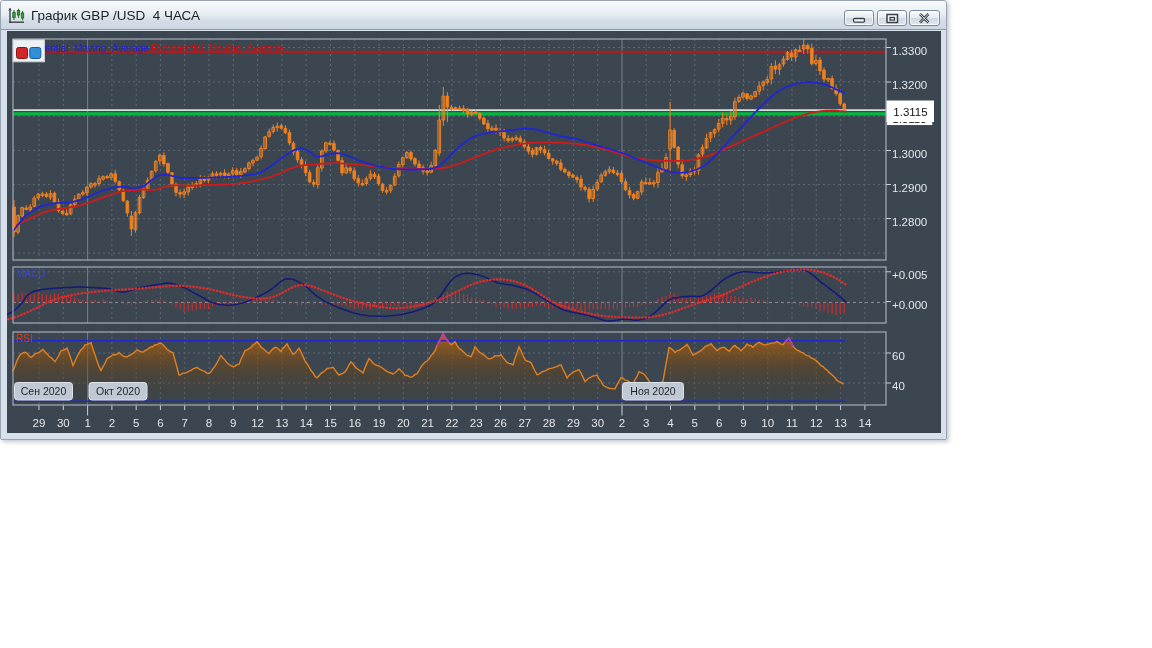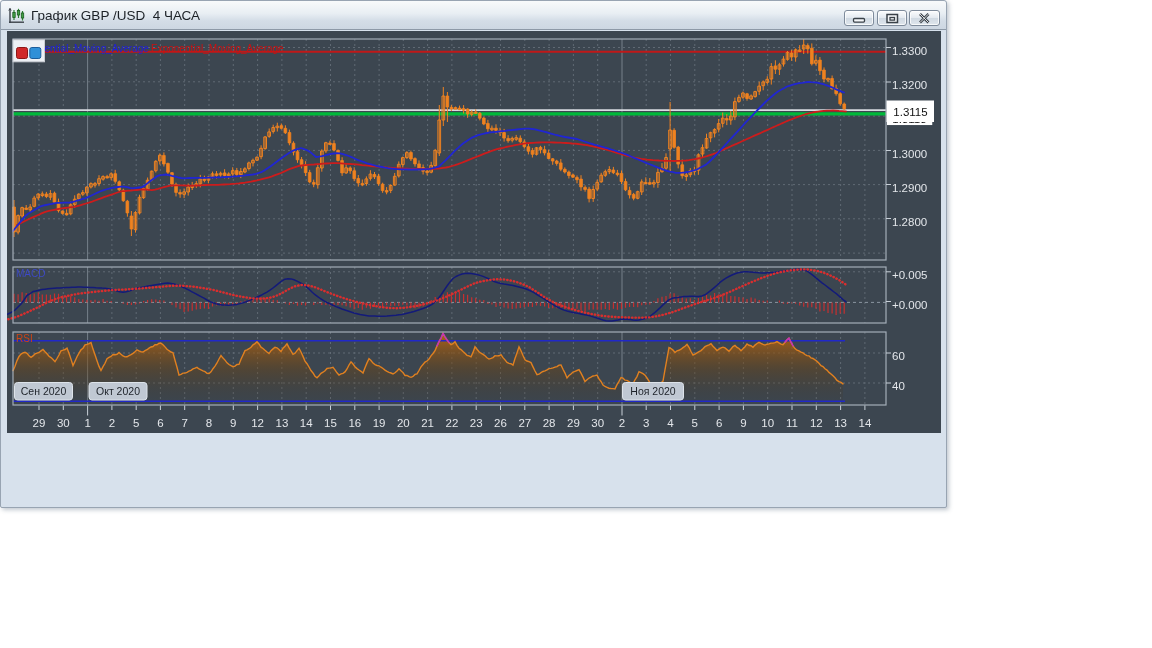--- a/index.html
+++ b/index.html
@@ -1,17 +1,17 @@
 <!DOCTYPE html>
 <html><head><meta charset="utf-8">
 <style>
 * { margin:0; padding:0; box-sizing:border-box; }
 html,body { width:1152px; height:648px; background:#ffffff; overflow:hidden;
   font-family:"Liberation Sans", sans-serif; }
-.window { position:absolute; left:0; top:0; width:947px; height:508px;
+.window { position:absolute; left:0; top:0; width:947px; height:440px;
   background:#d7e1ec; border:1px solid #98a4b2; border-radius:3px 3px 2px 2px;
   box-shadow:2px 2px 4px rgba(120,135,150,0.45); }
 .titlebar { position:absolute; left:0; top:0; width:100%; height:29px;
   background:linear-gradient(#f8fafb, #e8eef3 45%, #d4dde7 70%, #cdd7e2);
   border-bottom:1px solid #8d99a7; border-radius:3px 3px 0 0; }
 .ticon { position:absolute; left:7px; top:6px; }
 .ttext { position:absolute; left:30px; top:7px; font-size:13.5px; color:#1c2126; }
 .btn { position:absolute; top:8.5px; height:16.5px; border:1px solid #7e8b9b; border-radius:3px;
   background:linear-gradient(#fbfcfd, #e4eaf0 48%, #d0d9e2 52%, #dfe6ed);
   box-shadow:inset 0 0 0 1px rgba(255,255,255,0.75); }

